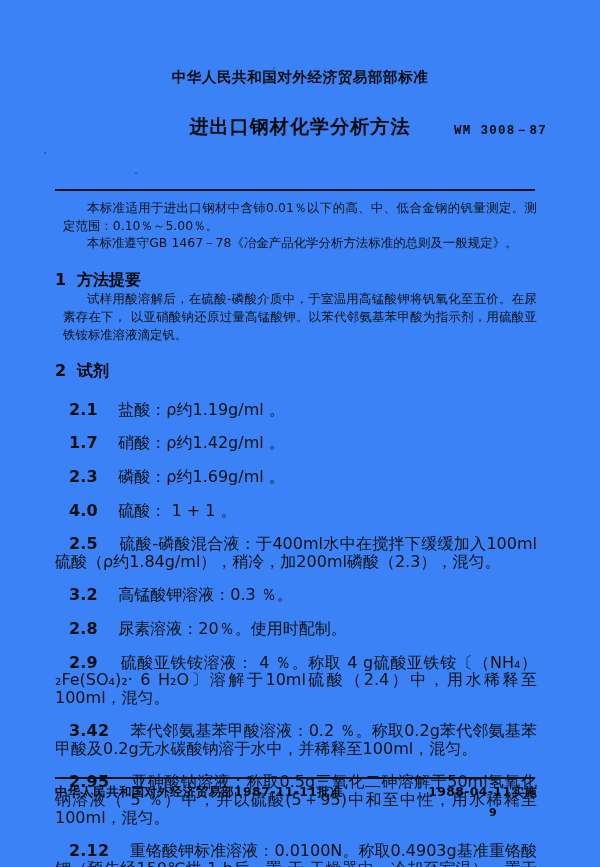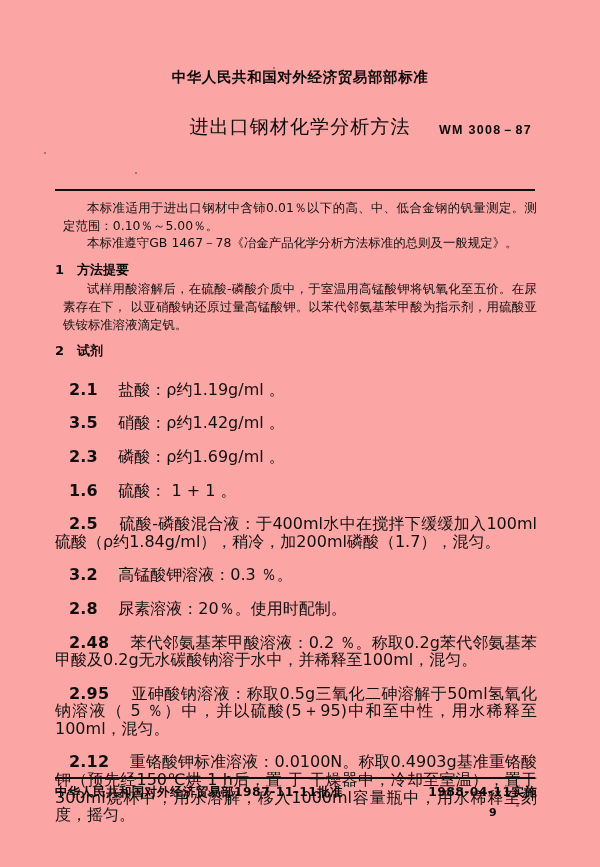--- a/index.html
+++ b/index.html
@@ -9,21 +9,21 @@
     background: #ffffff;
   }
   body {
     font-family: "DejaVu Sans", "Liberation Sans", sans-serif;
     color: #111111;
   }
   .page {
     position: relative;
     width: 600px;
     height: 867px;
-    background: #fca5a5;
+    background: #3b82f6;
     overflow: hidden;
     box-sizing: border-box;
   }
 
   
   .header-block {
     position: absolute;
     left: 0;
     top: 68px;
     width: 600px;
@@ -37,30 +37,30 @@
   }
   .title-wrap {
     position: absolute;
     left: 0;
     top: 112px;
     width: 600px;
     text-align: center;
   }
   .doc-title-1, .doc-title-2 {
     font-size: 19px;
-    font-weight: 400;
+    font-weight: 700;
     letter-spacing: 1.1px;
     line-height: 28px;
     color: #0a0a0a;
   }
   .std-number {
     position: absolute;
-    left: 439px;
+    left: 454px;
     top: 122px;
-    font-family: Liberation Sans, sans-serif;
+    font-family: Liberation Mono, monospace;
     font-size: 12.5px;
     font-weight: 700;
     letter-spacing: 1.3px;
     color: #0a0a0a;
   }
 
   
   .rule-top {
     position: absolute;
     left: 55px;
@@ -91,24 +91,24 @@
     text-align: justify;
     text-justify: inter-character;
     margin: 0 0 0 8px;
     color: #101010;
     letter-spacing: 0.05px;
   }
   .indent {
     text-indent: 24px;
   }
   .sec-head {
-    font-size: 13px;
+    font-size: 16px;
     font-weight: 700;
     line-height: 17.6px;
-    margin: 6px 0 2px 0;
+    margin: 16px 0 2px 0;
     color: #070707;
   }
   .sec-head .sec-no {
     display: inline-block;
     width: 22px;
   }
   .item {
     font-size: 16px;
     line-height: 17.6px;
     text-align: justify;
@@ -190,27 +190,28 @@
 
     <div class="gap-sm"></div>
 
     <div class="sec-head">
       <span class="sec-no">2</span><span>试剂</span>
     </div>
 
     <div class="gap-sm"></div>
 
     <p class="item"><span class="no">2.1</span>&nbsp;&nbsp;&nbsp;&nbsp;<span>盐酸：ρ约1.19g/ml 。</span></p>
-    <p class="item"><span class="no">3.5</span>&nbsp;&nbsp;&nbsp;&nbsp;<span>硝酸：ρ约1.42g/ml 。</span></p>
+    <p class="item"><span class="no">1.7</span>&nbsp;&nbsp;&nbsp;&nbsp;<span>硝酸：ρ约1.42g/ml 。</span></p>
     <p class="item"><span class="no">2.3</span>&nbsp;&nbsp;&nbsp;&nbsp;<span>磷酸：ρ约1.69g/ml 。</span></p>
-    <p class="item"><span class="no">1.6</span>&nbsp;&nbsp;&nbsp;&nbsp;<span>硫酸： 1 + 1 。</span></p>
-    <p class="item"><span class="no">2.5</span>&nbsp;&nbsp;&nbsp;&nbsp;<span>硫酸-磷酸混合液：于400ml水中在搅拌下缓缓加入100ml硫酸（ρ约1.84g/ml），稍冷，加200ml磷酸（1.7），混匀。</span></p>
+    <p class="item"><span class="no">4.0</span>&nbsp;&nbsp;&nbsp;&nbsp;<span>硫酸： 1 + 1 。</span></p>
+    <p class="item"><span class="no">2.5</span>&nbsp;&nbsp;&nbsp;&nbsp;<span>硫酸-磷酸混合液：于400ml水中在搅拌下缓缓加入100ml硫酸（ρ约1.84g/ml），稍冷，加200ml磷酸（2.3），混匀。</span></p>
     <p class="item"><span class="no">3.2</span>&nbsp;&nbsp;&nbsp;&nbsp;<span>高锰酸钾溶液：0.3 ％。</span></p>
     <p class="item"><span class="no">2.8</span>&nbsp;&nbsp;&nbsp;&nbsp;<span>尿素溶液：20％。使用时配制。</span></p>
-    <p class="item"><span class="no">2.48</span>&nbsp;&nbsp;&nbsp;&nbsp;<span>苯代邻氨基苯甲酸溶液：0.2 ％。称取0.2g苯代邻氨基苯甲酸及0.2g无水碳酸钠溶于水中，并稀释至100ml，混匀。</span></p>
+    <p class="item"><span class="no">2.9</span>&nbsp;&nbsp;&nbsp;&nbsp;<span>硫酸亚铁铵溶液： 4 ％。称取 4 g硫酸亚铁铵〔（NH₄）₂Fe(SO₄)₂· 6 H₂O〕溶解于10ml硫酸（2.4）中，用水稀释至100ml，混匀。</span></p>
+    <p class="item"><span class="no">3.42</span>&nbsp;&nbsp;&nbsp;&nbsp;<span>苯代邻氨基苯甲酸溶液：0.2 ％。称取0.2g苯代邻氨基苯甲酸及0.2g无水碳酸钠溶于水中，并稀释至100ml，混匀。</span></p>
     <p class="item"><span class="no">2.95</span>&nbsp;&nbsp;&nbsp;&nbsp;<span>亚砷酸钠溶液：称取0.5g三氧化二砷溶解于50ml氢氧化钠溶液（ 5 ％）中，并以硫酸(5＋95)中和至中性，用水稀释至100ml，混匀。</span></p>
     <p class="item"><span class="no">2.12</span>&nbsp;&nbsp;&nbsp;&nbsp;<span>重铬酸钾标准溶液：0.0100N。称取0.4903g基准重铬酸钾（预先经150℃烘 1 h后，置 于 干燥器中，冷却至室温），置于300ml烧杯中，用水溶解，移入1000ml容量瓶中，用水稀释至刻度，摇匀。</span></p>
 
   </div>
 
   <div class="footer">
     <span>中华人民共和国对外经济贸易部1987-11-11批准</span>
     <span>1988-04-11实施</span>
   </div>
   <div class="page-no">9</div>

